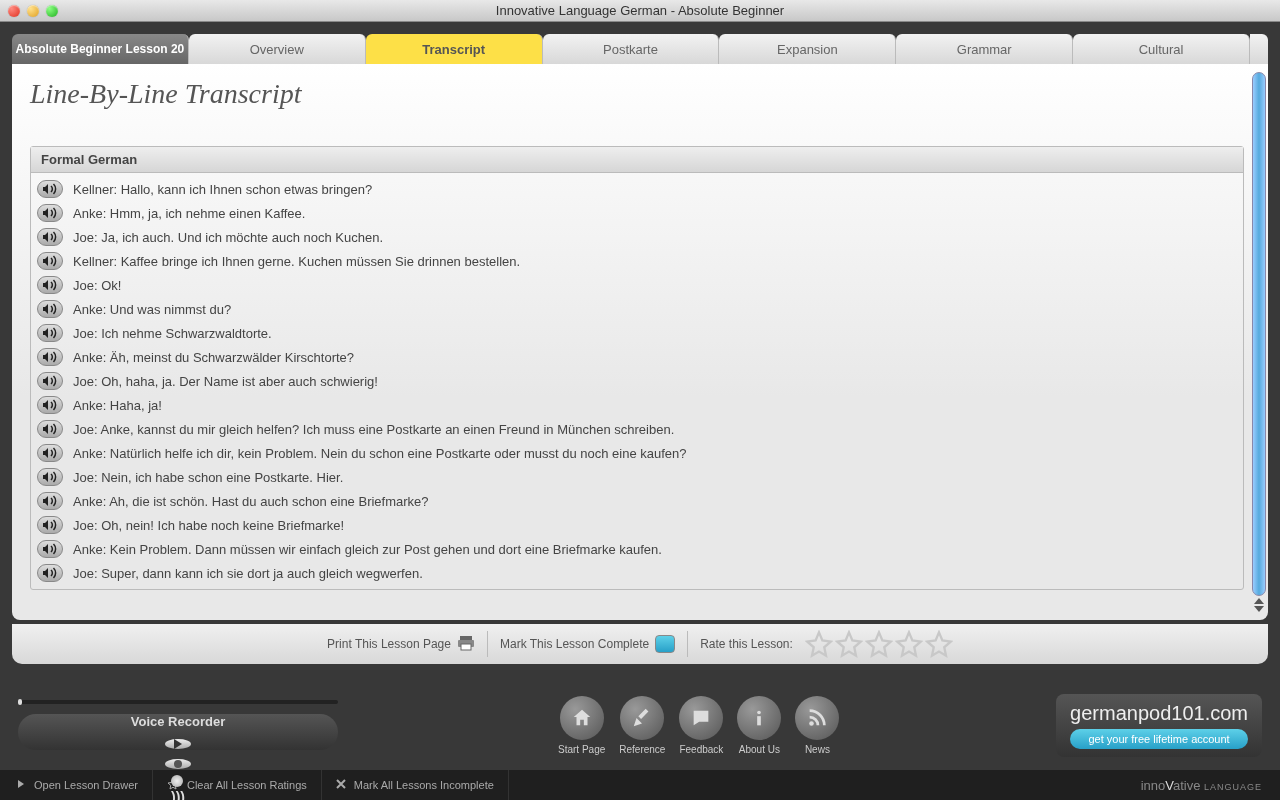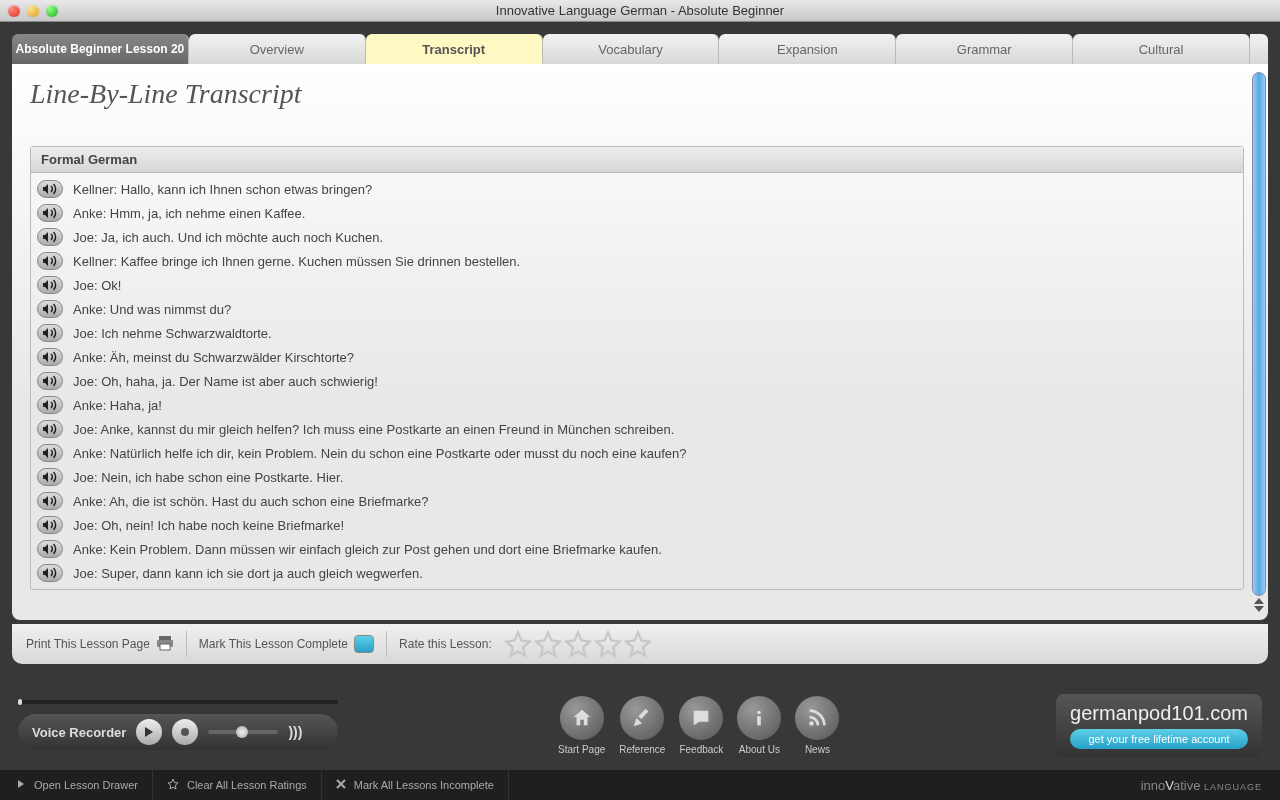--- a/index.html
+++ b/index.html
@@ -62,21 +62,21 @@
   border-top-right-radius: 6px;
   cursor: pointer;
 }
 .tab.lesson {
   background: linear-gradient(#888, #666);
   color: #fff;
   font-weight: bold;
   font-size: 12px;
 }
 .tab.active {
-  background: #fef9c3;
+  background: #fde047;
   color: #555;
   font-weight: bold;
 }
 .tab-end {
   width: 18px;
   background: linear-gradient(#f2f2f2, #d8d8d8);
   border-top-right-radius: 6px;
 }
 .content-area {
   background: linear-gradient(#fff, #e8e8e8 60%);
@@ -148,21 +148,21 @@
 }
 .audio-btn svg { width: 16px; height: 12px; }
 .line-text { font-size: 13px; color: #444; }
 
 .action-bar {
   height: 40px;
   background: linear-gradient(#f0f0f0, #d8d8d8);
   border-radius: 0 0 10px 10px;
   display: flex;
   align-items: center;
-  justify-content: flex-start;
+  justify-content: center;
   gap: 12px;
   padding: 0 14px;
   font-size: 12px;
   color: #555;
   margin-top: 4px;
 }
 .ab-item { display: flex; align-items: center; gap: 6px; cursor: pointer; }
 .ab-sep { width: 1px; height: 26px; background: #bbb; }
 .checkbox-ic {
   width: 20px; height: 18px;
@@ -204,20 +204,21 @@
   background: linear-gradient(#555, #333);
   border-radius: 18px;
   height: 36px;
   display: flex;
   align-items: center;
   gap: 10px;
   padding: 0 14px;
   color: #ddd;
   font-size: 13px;
   font-weight: bold;
+  flex-direction: column;
 }
 .circ-btn {
   width: 26px; height: 26px;
   border-radius: 50%;
   background: linear-gradient(#eee, #aaa);
   display: flex; align-items: center; justify-content: center;
   cursor: pointer;
 }
 .vol-slider {
   width: 70px; height: 4px;
@@ -307,21 +308,21 @@
     <div class="traffic-light tl-green"></div>
   </div>
   <div class="title">Innovative Language German - Absolute Beginner</div>
 </div>
 
 <div class="frame">
   <div class="tabs">
     <div class="tab lesson">Absolute Beginner Lesson 20</div>
     <div class="tab">Overview</div>
     <div class="tab active">Transcript</div>
-    <div class="tab">Vocabulary</div>
+    <div class="tab">Postkarte</div>
     <div class="tab">Expansion</div>
     <div class="tab">Grammar</div>
     <div class="tab">Cultural</div>
     <div class="tab-end"></div>
   </div>
 
   <div class="content-area">
     <div class="content-inner">
       <div class="page-title">Line-By-Line Transcript</div>
       <div class="section">

